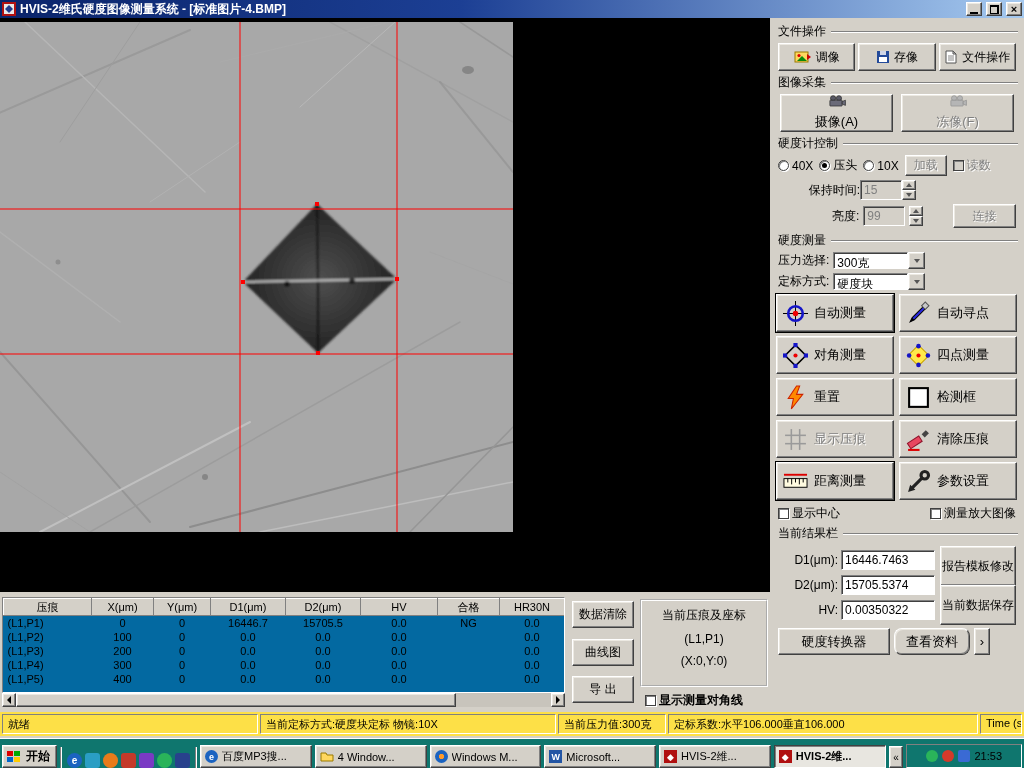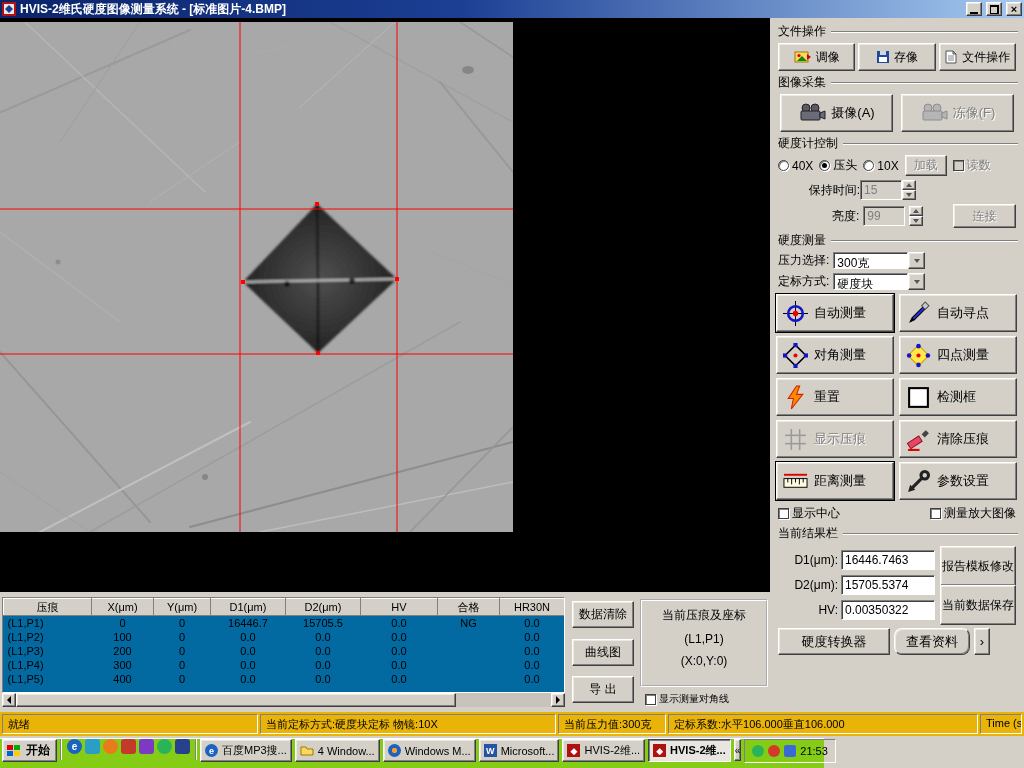--- a/index.html
+++ b/index.html
@@ -28,21 +28,21 @@
 
   
   #right-panel { position: absolute; left: 772px; top: 18px; width: 250px; height: 694px; padding: 2px 4px; }
   .sec { display: flex; align-items: center; gap: 5px; margin: 3px 0 3px 2px; font-size: 12px; }
   .sec .hr { flex: 1; height: 2px; border-top: 1px solid #808080; border-bottom: 1px solid #fff; }
   .row { display: flex; align-items: center; }
 
   .tool-row { gap: 3px; margin: 1px 2px 3px 2px; }
   .tool-btn { height: 28px; gap: 4px; font-size: 12px; flex: 1; }
   .cap-row { gap: 8px; margin: 1px 2px 3px 4px; }
-  .cap-btn { width: 113px; height: 38px; gap: 5px; font-size: 13px; }
+  .cap-btn { width: 113px; height: 38px; gap: 5px; font-size: 13px; flex-direction: column; }
 
   .radio { width: 11px; height: 11px; border-radius: 50%; background: #fff; border: 1px solid #404040; box-shadow: inset 1px 1px 0 #808080, 1px 1px 0 #fff; position: relative; flex: none; }
   .radio.checked::after { content: ""; position: absolute; left: 2px; top: 2px; width: 5px; height: 5px; border-radius: 50%; background: #000; }
   .cbx { width: 11px; height: 11px; background: #fff; border: 1px solid #404040; box-shadow: inset 1px 1px 0 #808080, 1px 1px 0 #fff; flex: none; }
   .cbx.gray { background: #d4d0c8; }
   .lbl { margin-left: 3px; white-space: nowrap; }
 
   .tester-row1 { gap: 6px; margin: 2px 2px 4px 2px; }
   .mini-btn { width: 42px; height: 21px; font-size: 12px; }
   .spin-field { width: 42px; height: 20px; padding: 2px 3px; font-size: 12px; color: #808080; background: #d4d0c8; border: 1px solid; border-color: #808080 #fff #fff #808080; box-shadow: inset 1px 1px 0 #404040; }
@@ -78,38 +78,38 @@
   th { height: 17px; background: #d4d0c8; border: 1px solid; border-color: #fff #808080 #808080 #fff; font-weight: normal; overflow: hidden; white-space: nowrap; }
   td { height: 14px; text-align: center; white-space: nowrap; overflow: hidden; }
   td.c0 { text-align: left; padding-left: 4px; }
   .hscroll { position: absolute; left: 2px; top: 101px; width: 563px; height: 14px; background: #c8c4bc; }
   .sarrow { position: absolute; top: 0; width: 14px; height: 14px; }
   .sthumb { position: absolute; left: 14px; top: 0; width: 440px; height: 14px; }
 
   .side-btn { position: absolute; left: 572px; width: 62px; height: 27px; font-size: 12px; }
   #coord-panel { position: absolute; left: 640px; top: 7px; width: 128px; height: 88px; border: 2px groove #fff; text-align: center; padding-top: 6px; }
   #coord-panel div { margin-bottom: 8px; font-size: 12px; }
-  #diag-chk { position: absolute; left: 645px; top: 100px; display: flex; align-items: center; font-size: 10px; }
+  #diag-chk { position: absolute; left: 645px; top: 100px; display: flex; align-items: center; font-size: 12px; font-weight: bold; }
 
   
-  #statusbar { position: absolute; left: 0; top: 712px; width: 1024px; height: 24px; background: #eab308; display: flex; gap: 2px; padding: 2px; }
+  #statusbar { position: absolute; left: 0; top: 712px; width: 1024px; height: 24px; background: #fde047; display: flex; gap: 2px; padding: 2px; }
   .sseg { border: 1px solid; border-color: #808080 #fff #fff #808080; padding: 2px 5px; font-size: 11px; white-space: nowrap; overflow: hidden; }
 
   
-  #taskbar { position: absolute; left: 0; top: 738px; width: 824px; height: 30px; background: #84cc16; border-top: 1px solid #fff; display: flex; align-items: flex-start; padding: 0 2px; gap: 3px; }
+  #taskbar { position: absolute; left: 0; top: 738px; width: 1024px; height: 30px; background: #0f766e; border-top: 1px solid #fff; display: flex; align-items: flex-end; padding: 0 2px; gap: 3px; }
   .start-btn { height: 23px; padding: 0 6px 0 3px; gap: 4px; font-weight: bold; font-size: 12px; }
   .tb-div { width: 2px; height: 21px; border-left: 1px solid #808080; border-right: 1px solid #fff; }
   .qlaunch { display: flex; align-items: center; gap: 3px; padding: 0 2px; }
   .ql { width: 15px; height: 15px; display: flex; align-items: center; justify-content: center; font-size: 10px; font-weight: bold; color: #fff; border-radius: 3px; }
   .task-btn { width: 113px; height: 23px; justify-content: flex-start; gap: 4px; padding: 0 4px; font-size: 11px; }
   .task-btn .tlabel { overflow: hidden; white-space: nowrap; }
   .task-btn.active { border-color: #404040 #fff #fff #404040; box-shadow: inset 1px 1px 0 #808080; background: #e8e6e0; font-weight: bold; }
   .ti { width: 13px; height: 13px; flex: none; display: flex; align-items: center; justify-content: center; font-size: 9px; font-weight: bold; color: #fff; }
   .chev { width: 15px; height: 22px; font-size: 10px; }
-  .tray { margin-left: auto; height: 24px; border: 1px solid; border-color: #808080 #fff #fff #808080; display: flex; align-items: center; gap: 4px; padding: 0 7px; }
+  .tray { margin-left: auto; height: 24px; border: 1px solid; border-color: #808080 #fff #fff #808080; display: flex; align-items: center; gap: 4px; padding: 0 19px; }
   .tray-ic { width: 12px; height: 12px; border-radius: 50%; }
   .clock { font-size: 11px; }
 </style>
 </head>
 <body>
 
 <div id="screen">
 
   <div class="titlebar">
     <svg width="14" height="14" viewBox="0 0 14 14">

